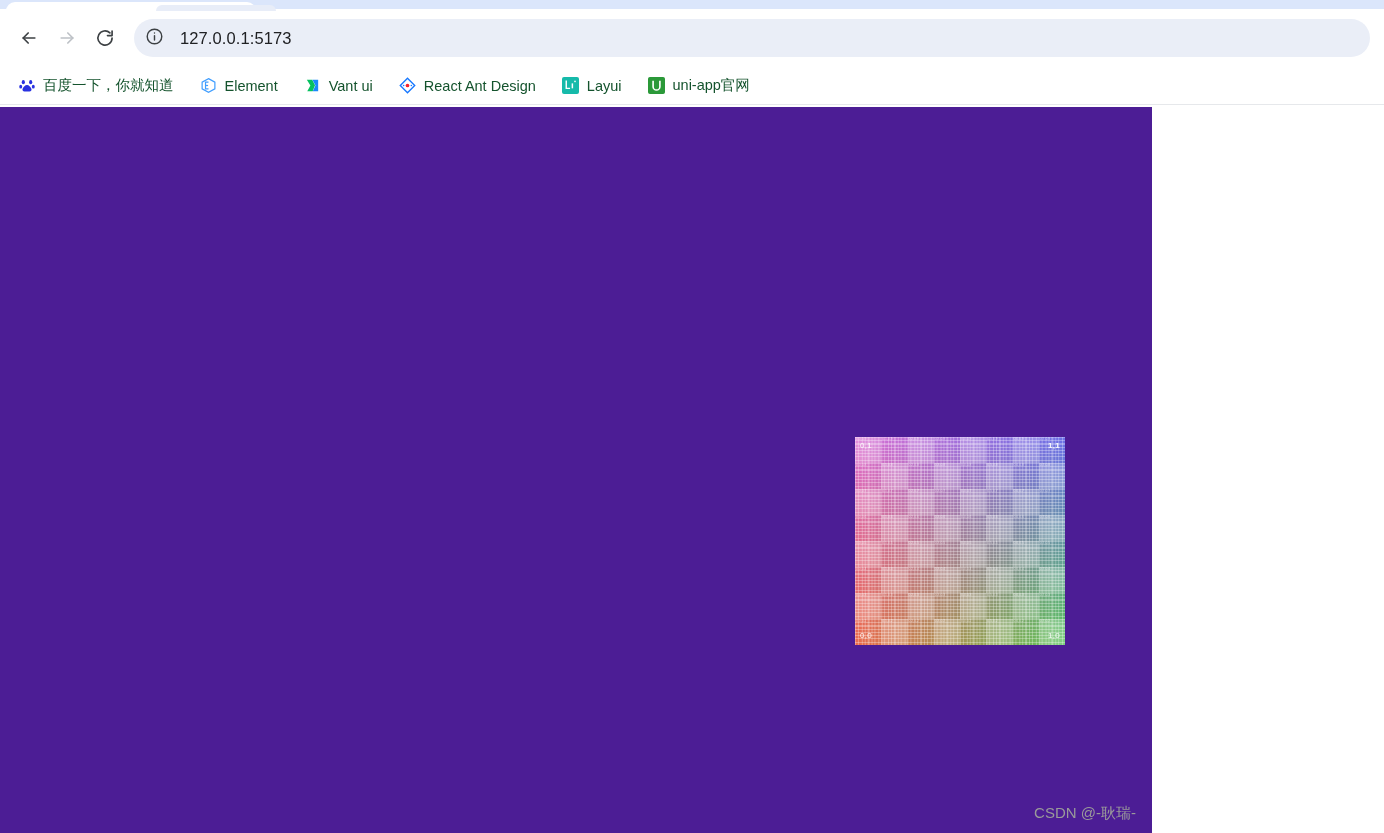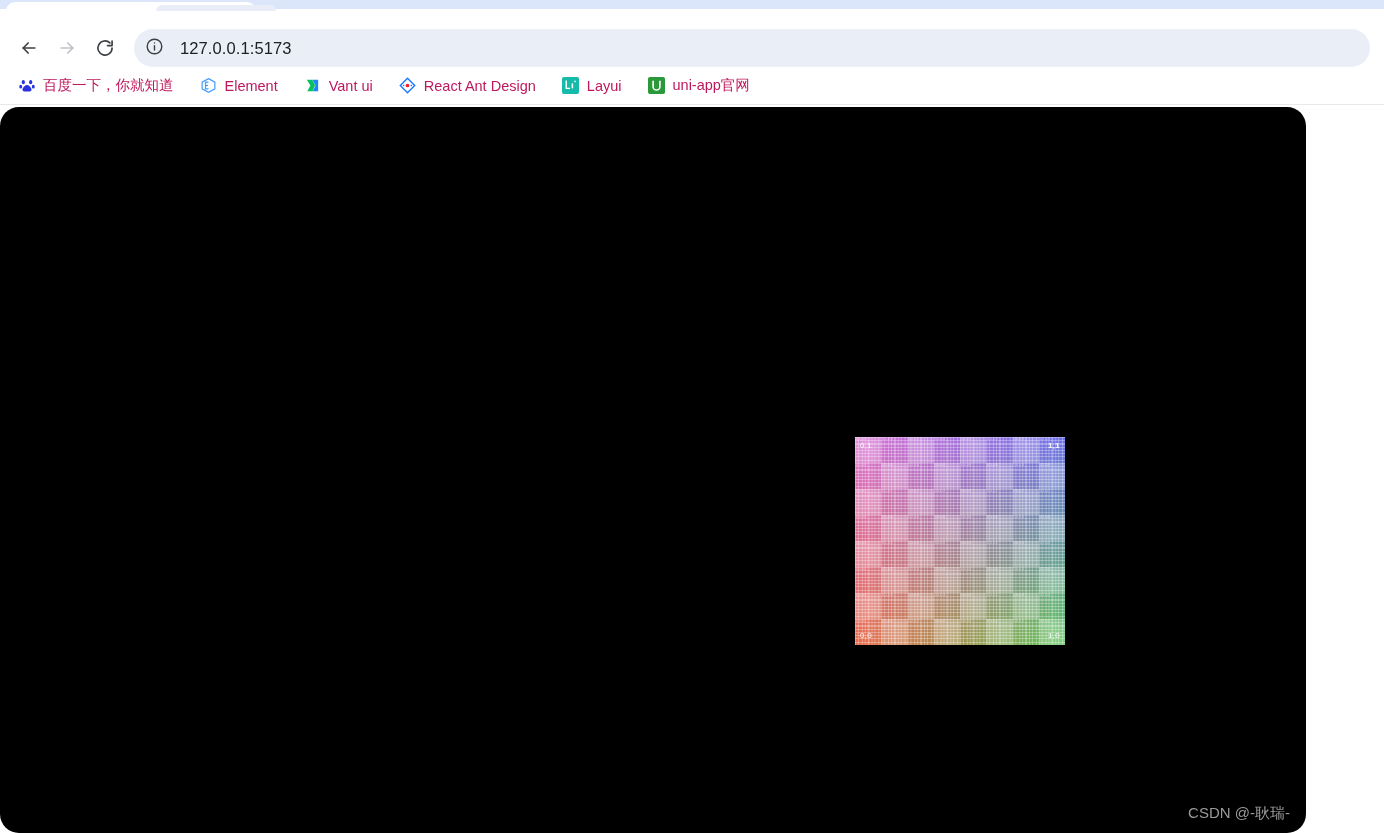--- a/index.html
+++ b/index.html
@@ -42,21 +42,21 @@
     height: 6px;
     background: #e8edf8;
     border-top-left-radius: 8px;
     border-top-right-radius: 8px;
   }
 
   #toolbar {
     height: 58px;
     background: #ffffff;
     display: flex;
-    align-items: flex-end;
+    align-items: center;
     padding: 0 14px 0 10px;
     gap: 0;
   }
 
   .nav-btn {
     width: 38px;
     height: 38px;
     display: flex;
     align-items: center;
     justify-content: center;
@@ -114,21 +114,21 @@
     align-items: center;
     gap: 8px;
     padding: 4px 8px;
     border-radius: 5px;
     cursor: pointer;
     white-space: nowrap;
     margin-right: 10px;
   }
   .bookmark-label {
     font-size: 14.5px;
-    color: #be185d;
+    color: #14532d;
     font-family: "Liberation Sans", sans-serif;
   }
   .bm-icon {
     width: 17px;
     height: 17px;
     flex: 0 0 auto;
     display: flex;
     align-items: center;
     justify-content: center;
     border-radius: 2px;
@@ -136,25 +136,24 @@
     font-weight: bold;
     color: #fff;
     line-height: 1;
   }
 
   
   #page-viewport {
     position: absolute;
     left: 0;
     top: 107px;
-    width: 1306px;
+    width: 1152px;
     height: 726px;
-    background: #000000;
+    background: #4c1d95;
     overflow: hidden;
-    border-radius: 19px;
   }
 
   
   #uv-texture {
     position: absolute;
     left: 855px;
     top: 330px;
     width: 210px;
     height: 208px;
     overflow: hidden;

